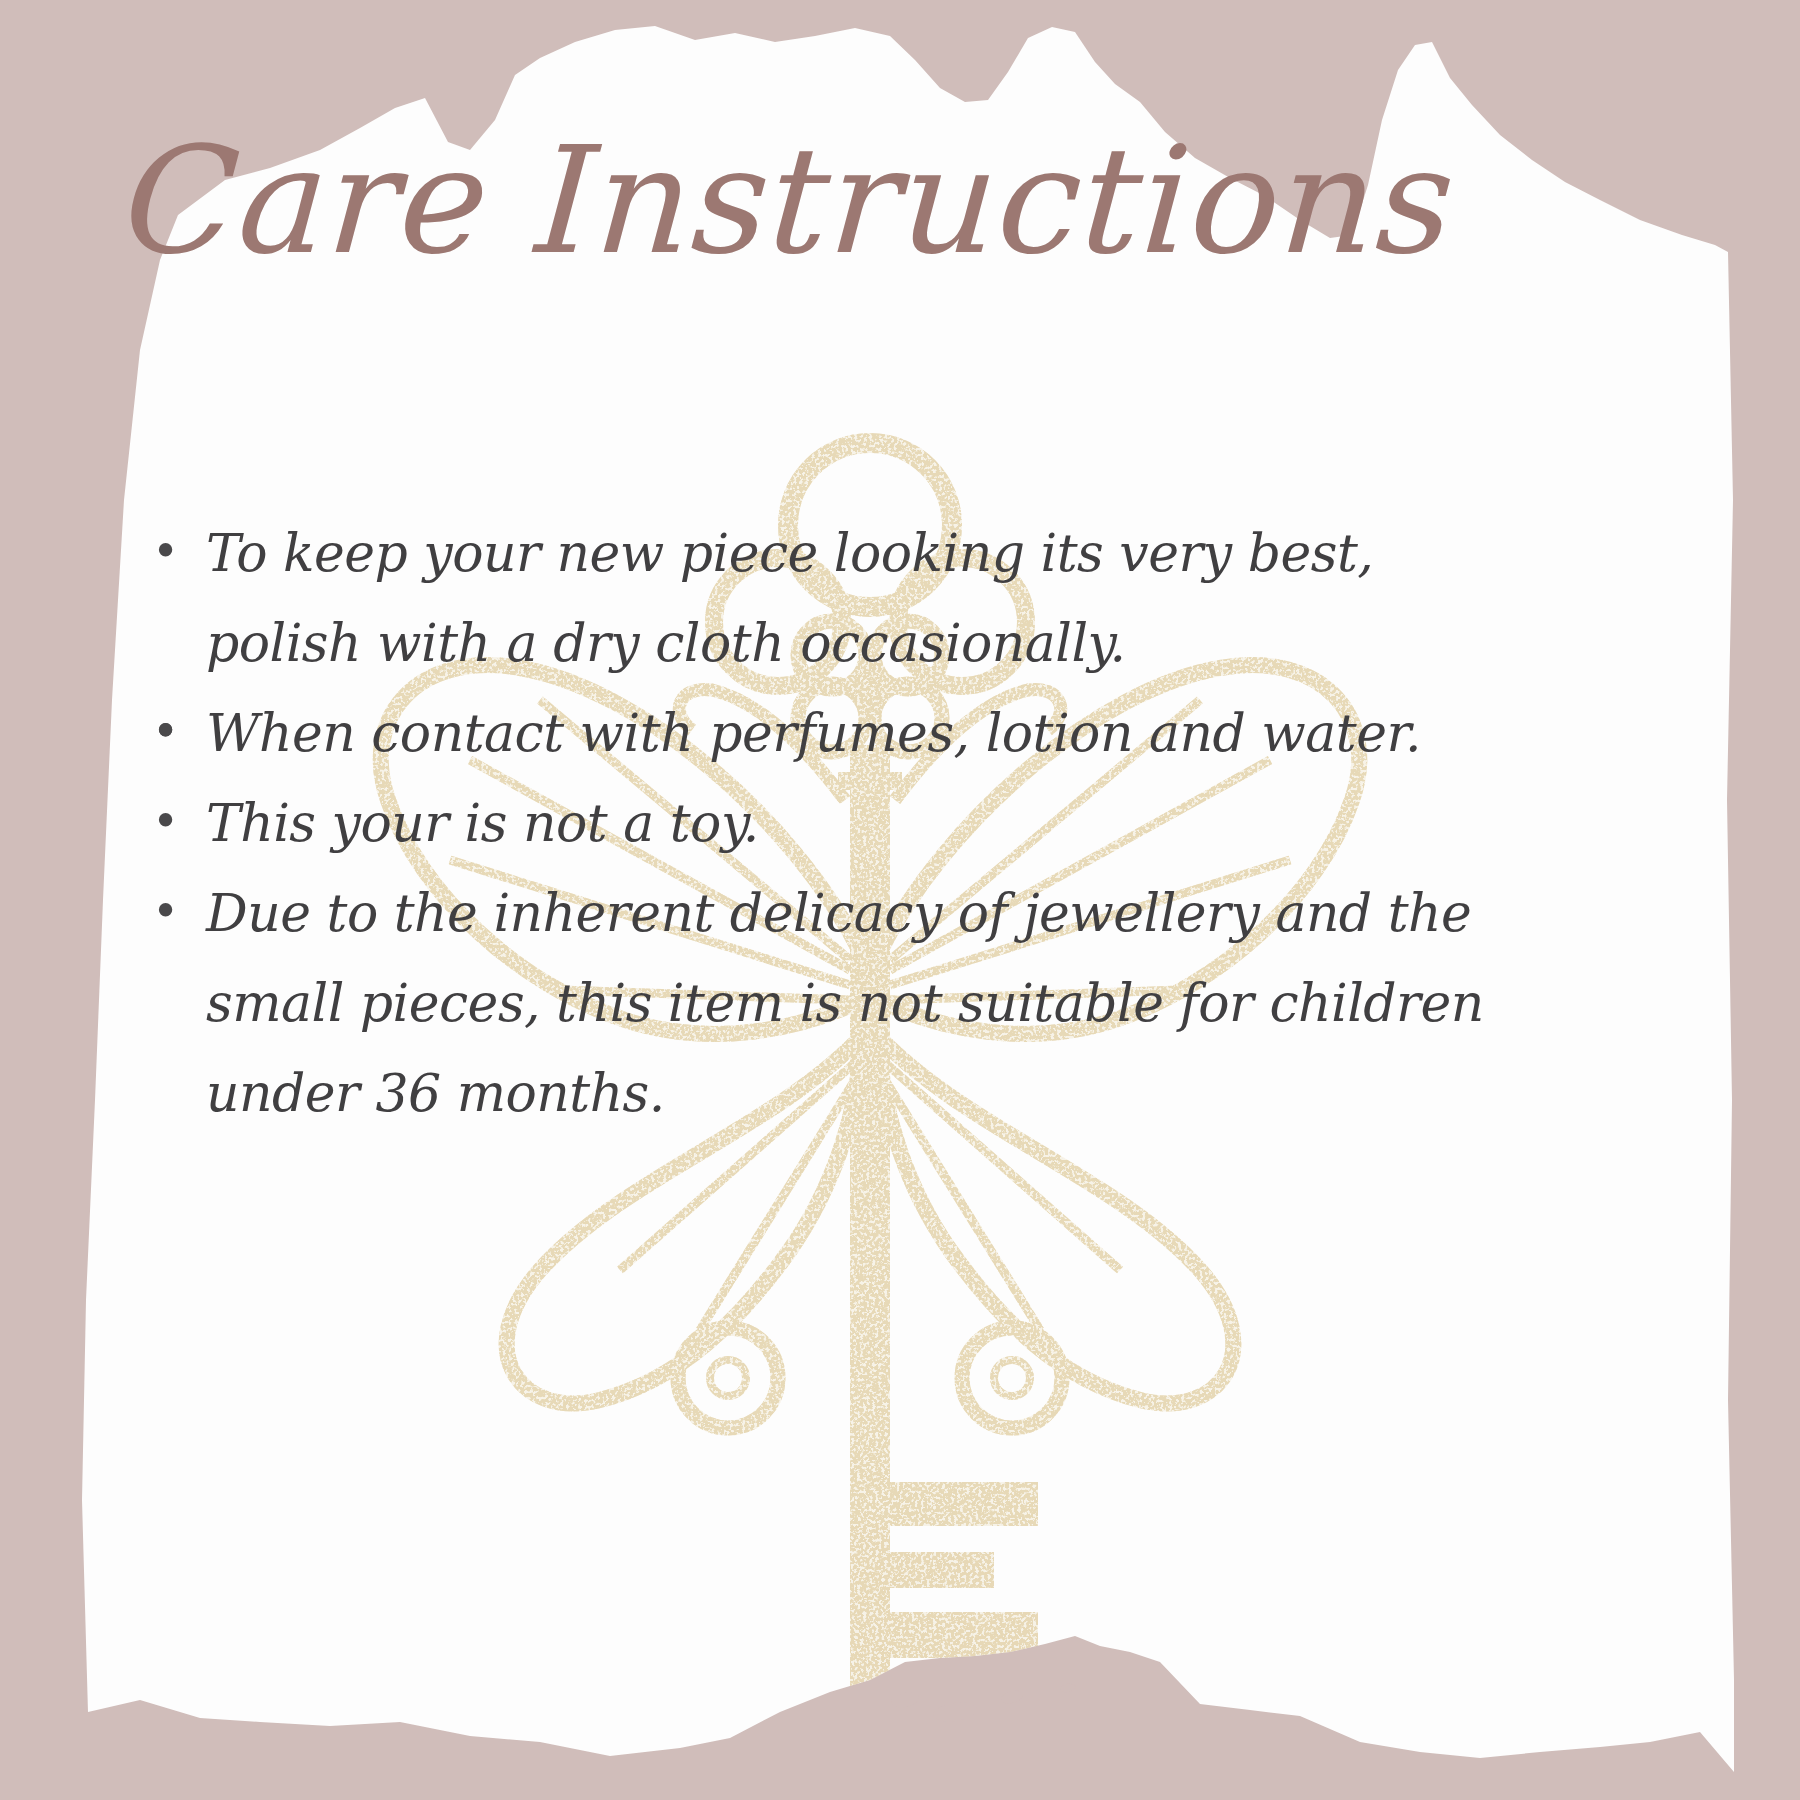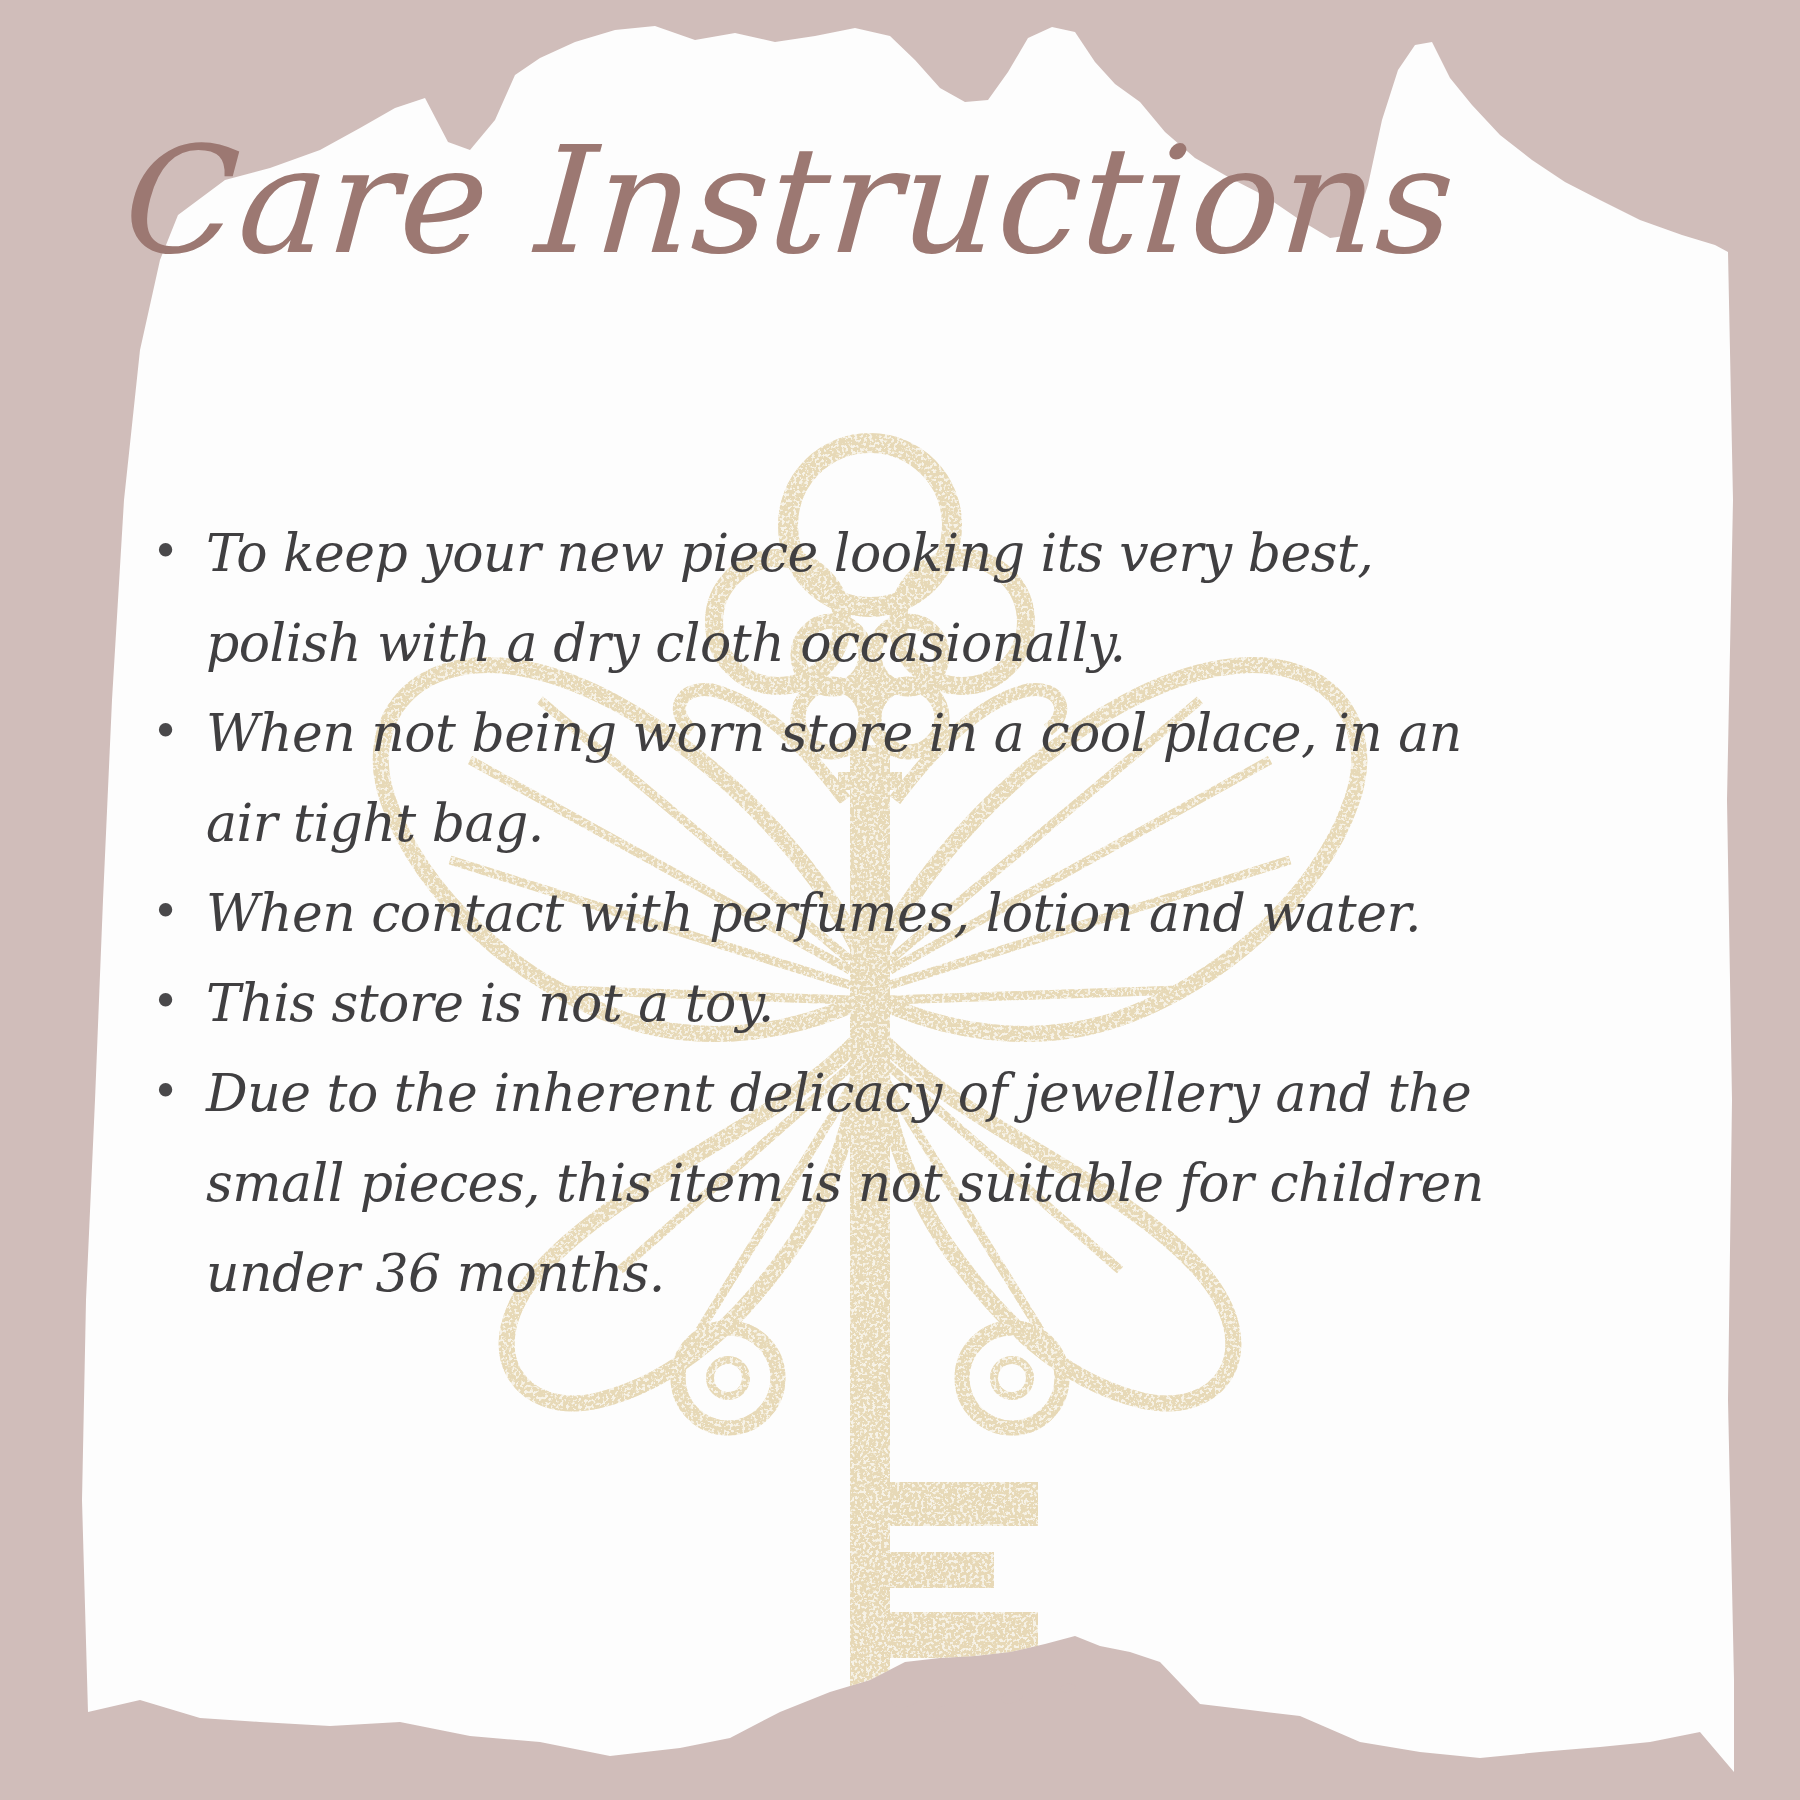--- a/index.html
+++ b/index.html
@@ -139,31 +139,30 @@
 
     <ul class="instructions">
 
         <li>
           <span class="bullet">•</span>
           <span>To keep your new piece looking its very best, polish with a dry cloth occasionally.</span>
         </li>
 
         <li>
           <span class="bullet">•</span>
-          <span>When not being worn store in a cool place, in an air tight bag.</span>
         </li>
 
         <li>
           <span class="bullet">•</span>
           <span>When contact with perfumes, lotion and water.</span>
         </li>
 
         <li>
           <span class="bullet">•</span>
-          <span>This store is not a toy.</span>
+          <span>This your is not a toy.</span>
         </li>
 
         <li>
           <span class="bullet">•</span>
           <span>Due to the inherent delicacy of jewellery and the small pieces, this item is not suitable for children under 36 months.</span>
         </li>
 
     </ul>
   </div>
 </div>

